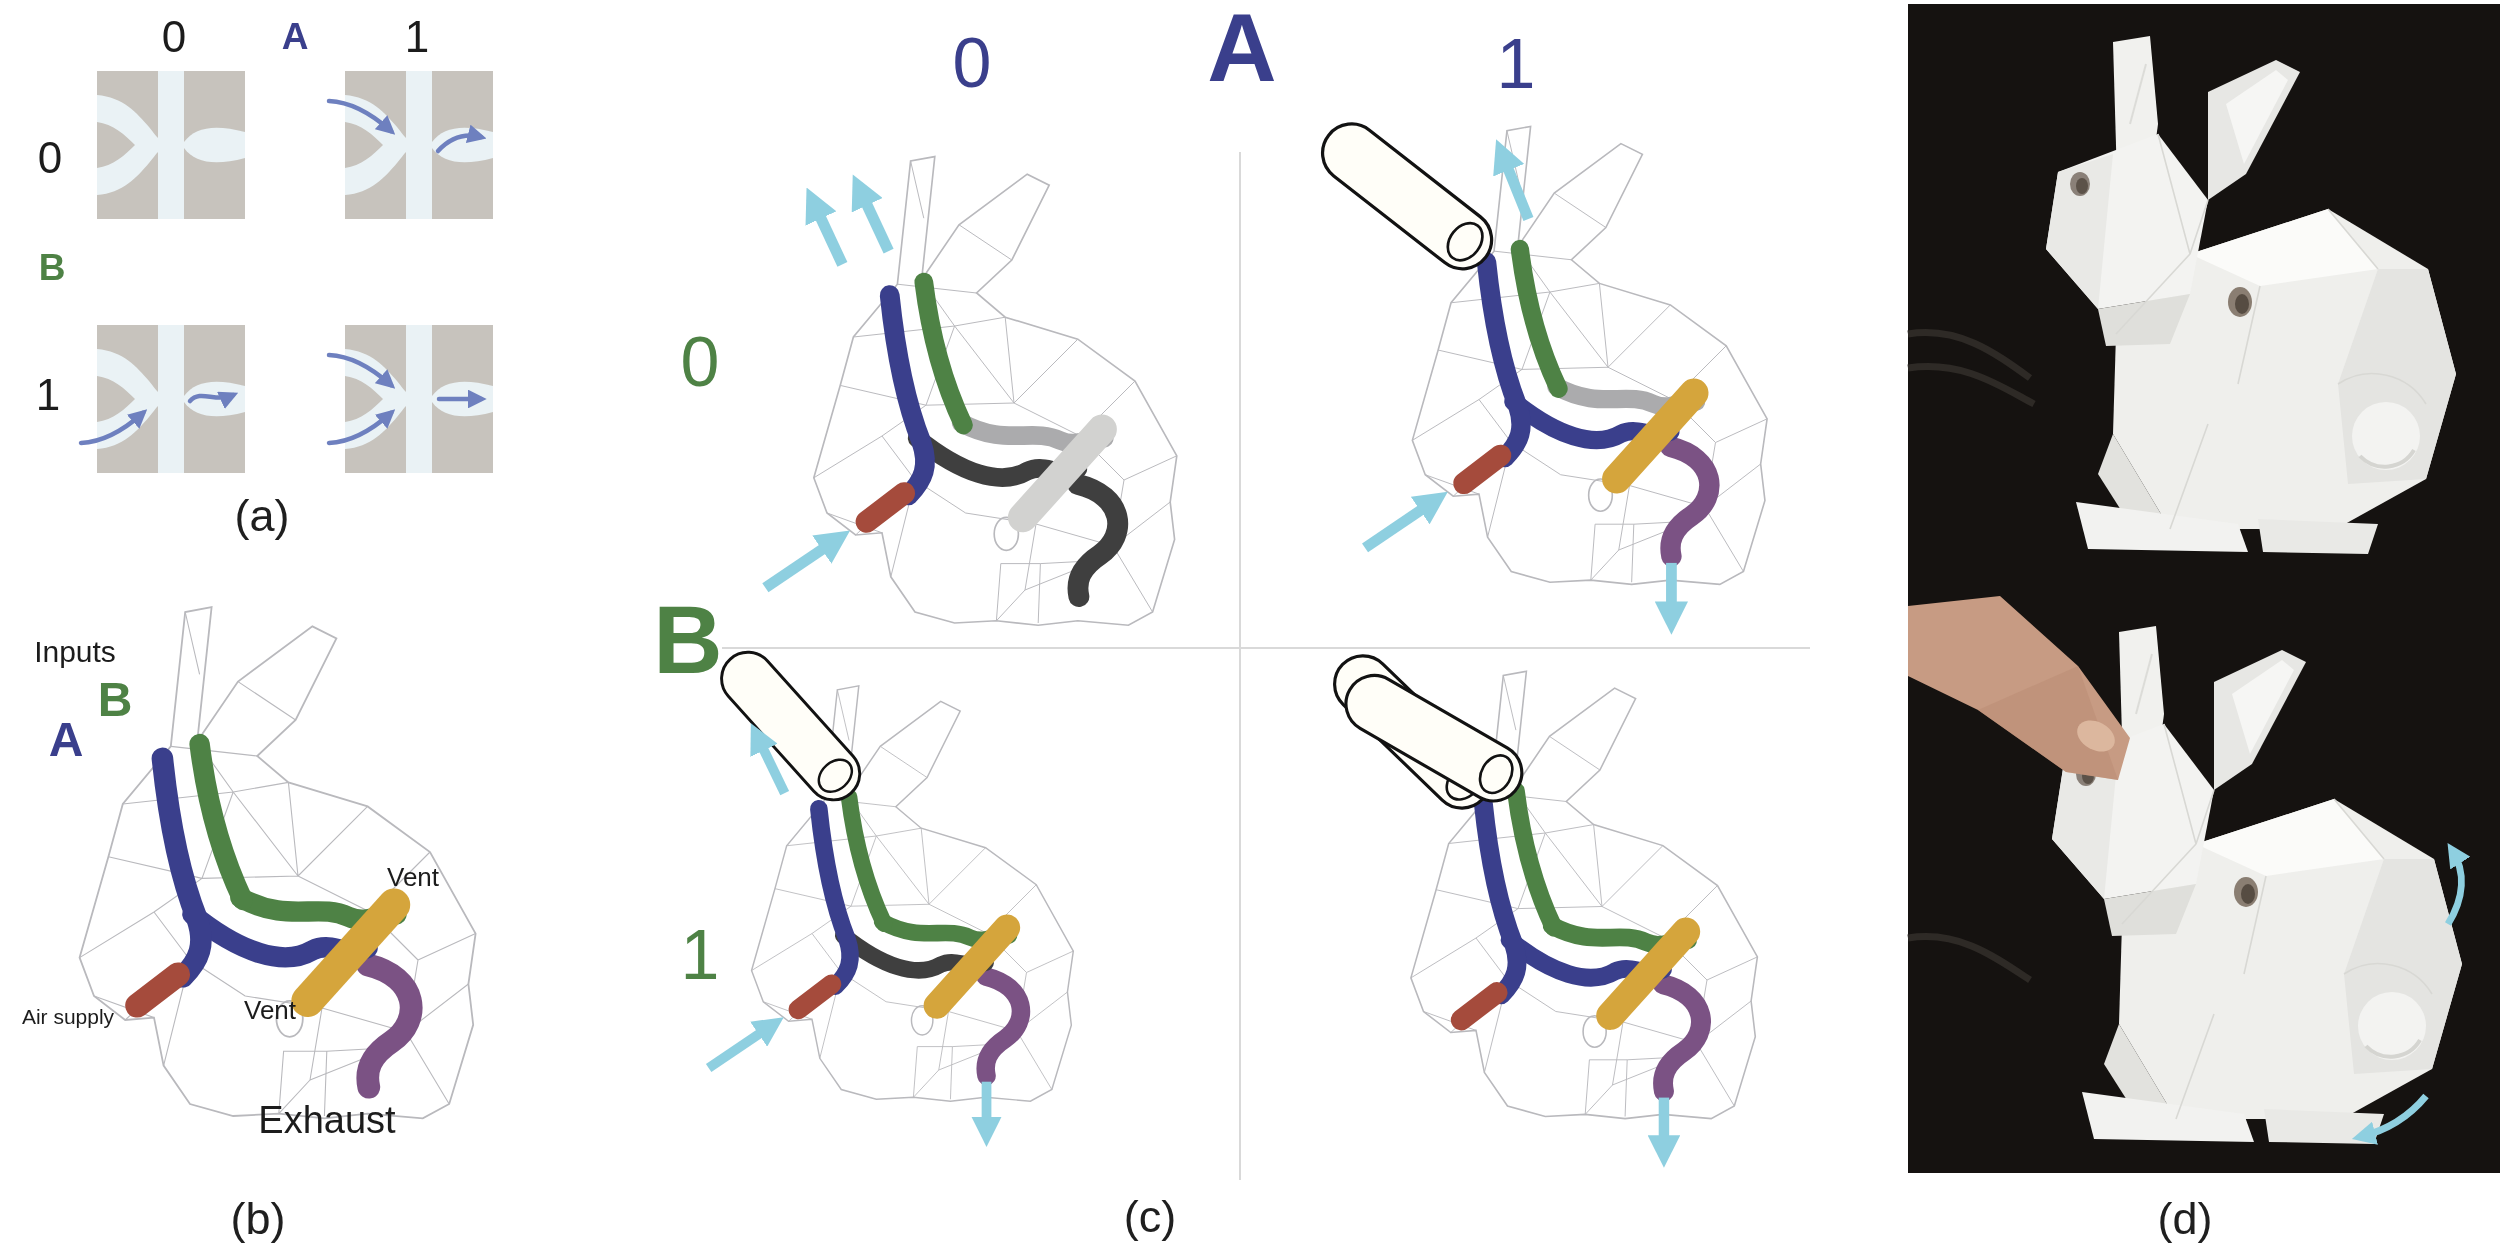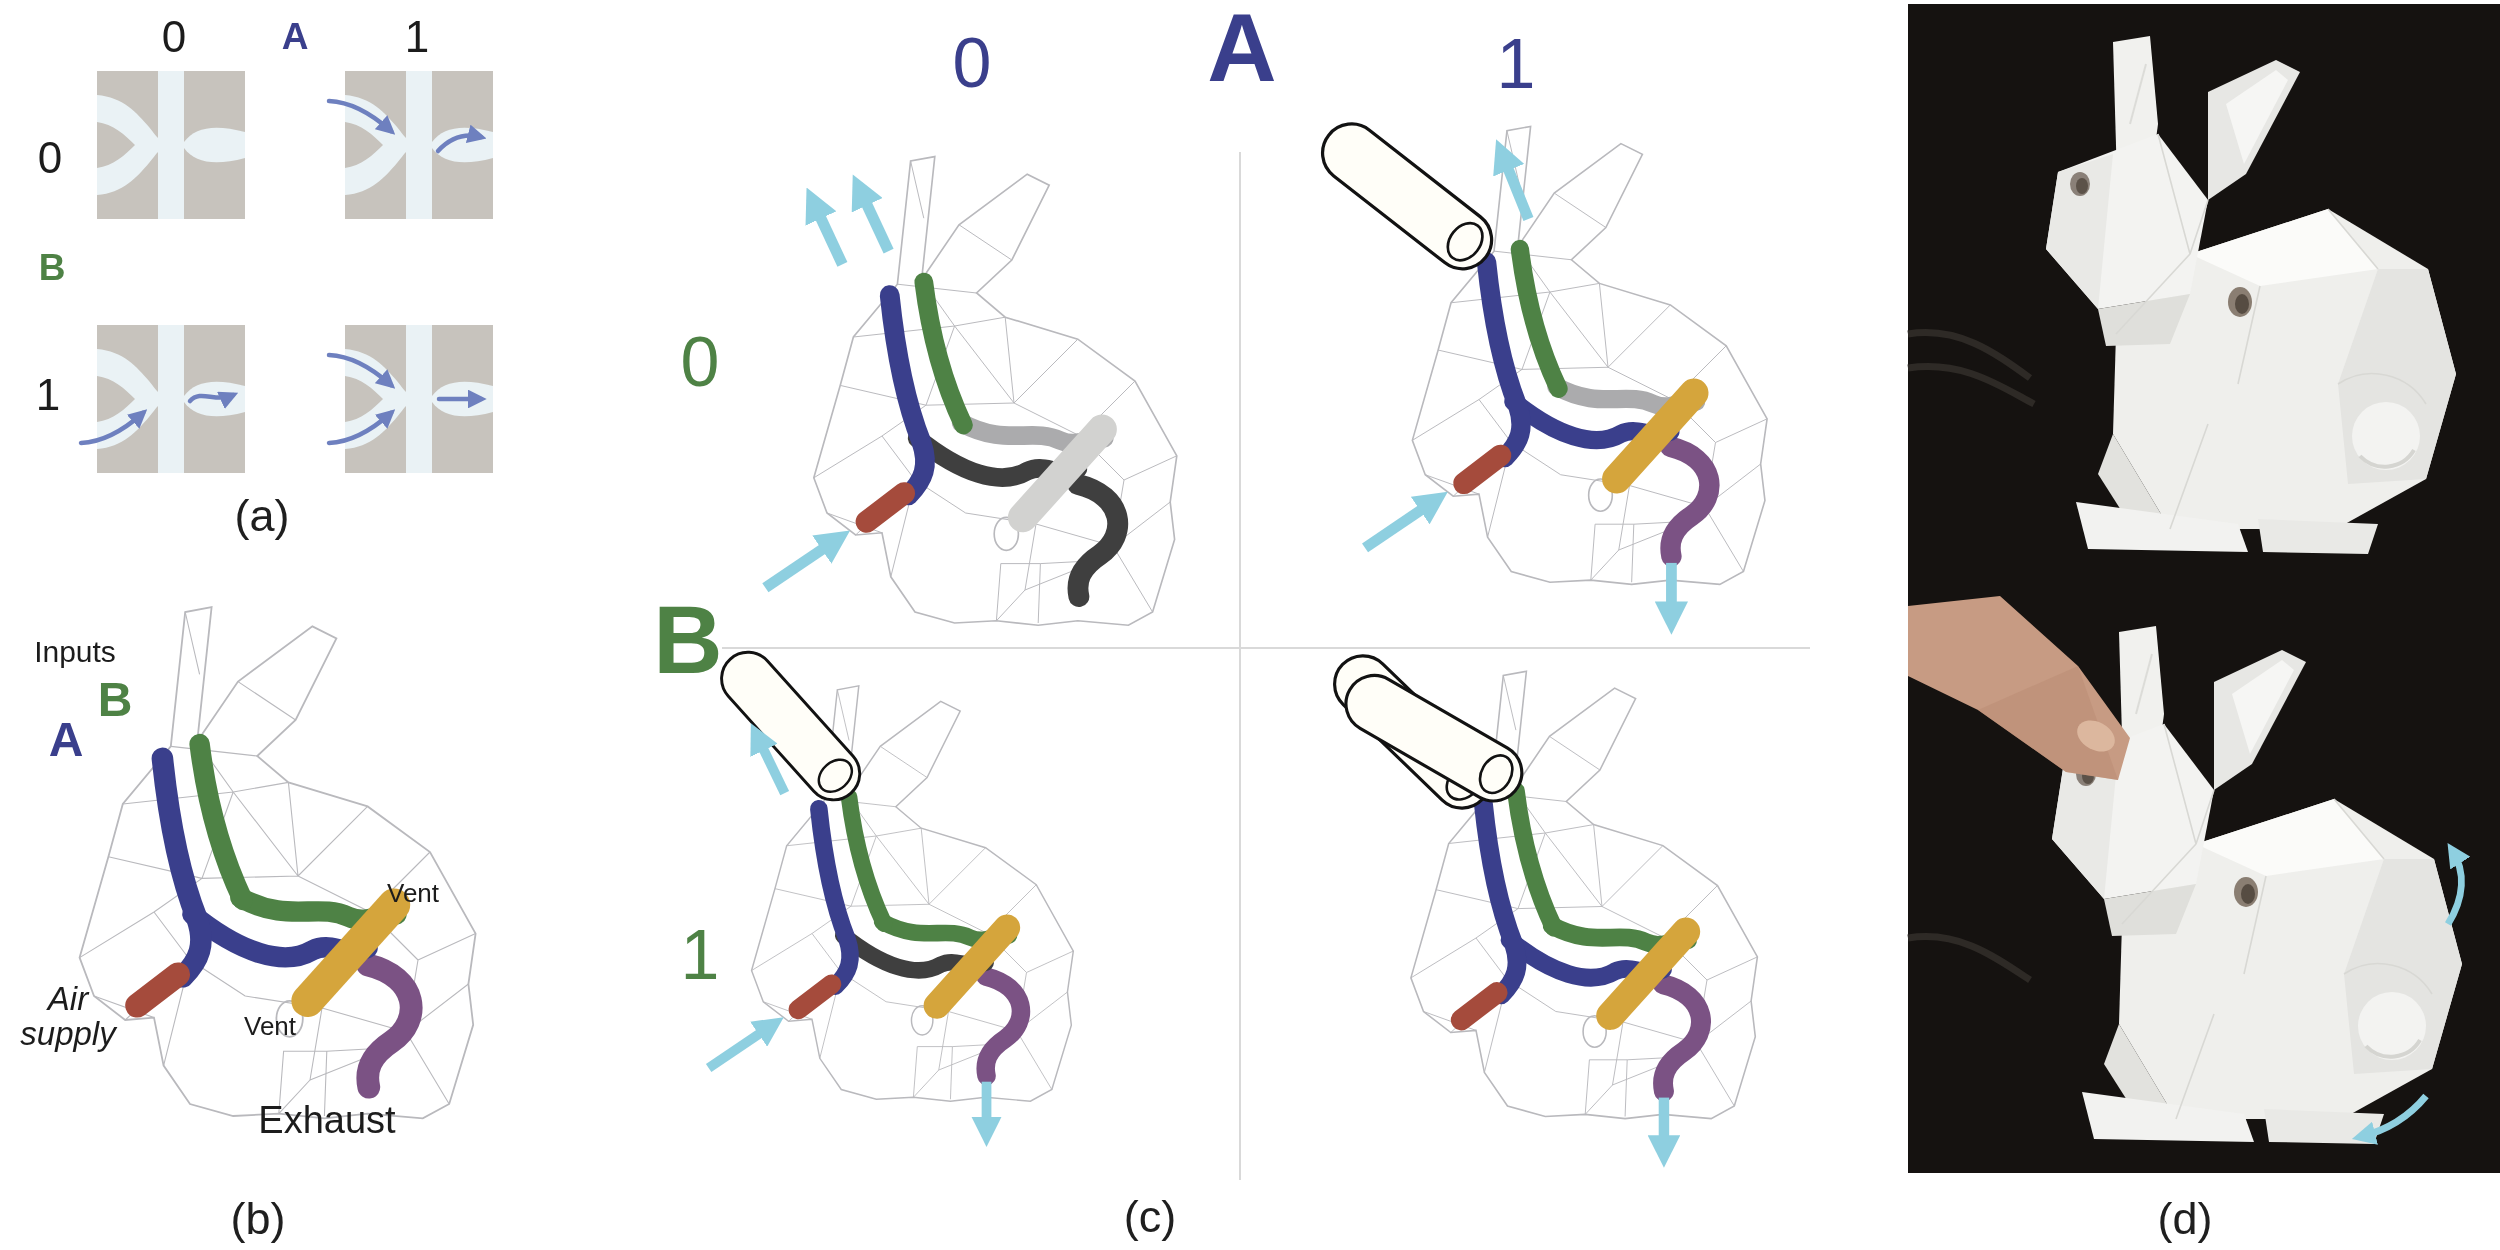--- a/index.html
+++ b/index.html
@@ -7,22 +7,22 @@
        font-family:"Liberation Sans", sans-serif;color:#1c1c1c;}
   .abs{position:absolute;transform:translate(-50%,-50%);white-space:nowrap;line-height:1;}
   .cap{font-size:45px;color:#1f1f1f;}
   .pa-num{font-size:44px;font-weight:400;color:#1c1c1c;}
   .pa-var{font-size:37px;font-weight:700;}
   .pc-num{font-size:70px;font-weight:400;}
   .pc-var{font-size:96px;font-weight:700;}
   .navy{color:#3a3f8c;} .green{color:#4e8245;}
   .pb-label{font-size:30px;}
   .pb-var{font-size:48px;font-weight:700;}
-  .pb-small{font-size:26px;margin-top:16px;}
-  .pb-mid{font-size:33px;font-style:italic;}
+  .pb-small{font-size:26px;}
+  .pb-mid{font-size:21px;}
   .pb-big{font-size:38px;margin-top:15px;}
   .wrap2{white-space:normal;width:130px;text-align:center;line-height:1.06;}
   svg{position:absolute;overflow:visible;}
   symbol{overflow:visible;}
   .gridline{position:absolute;background:#d9d9d9;}
   .photo-svg{position:absolute;}
 </style>
 </head>
 <body>
 

